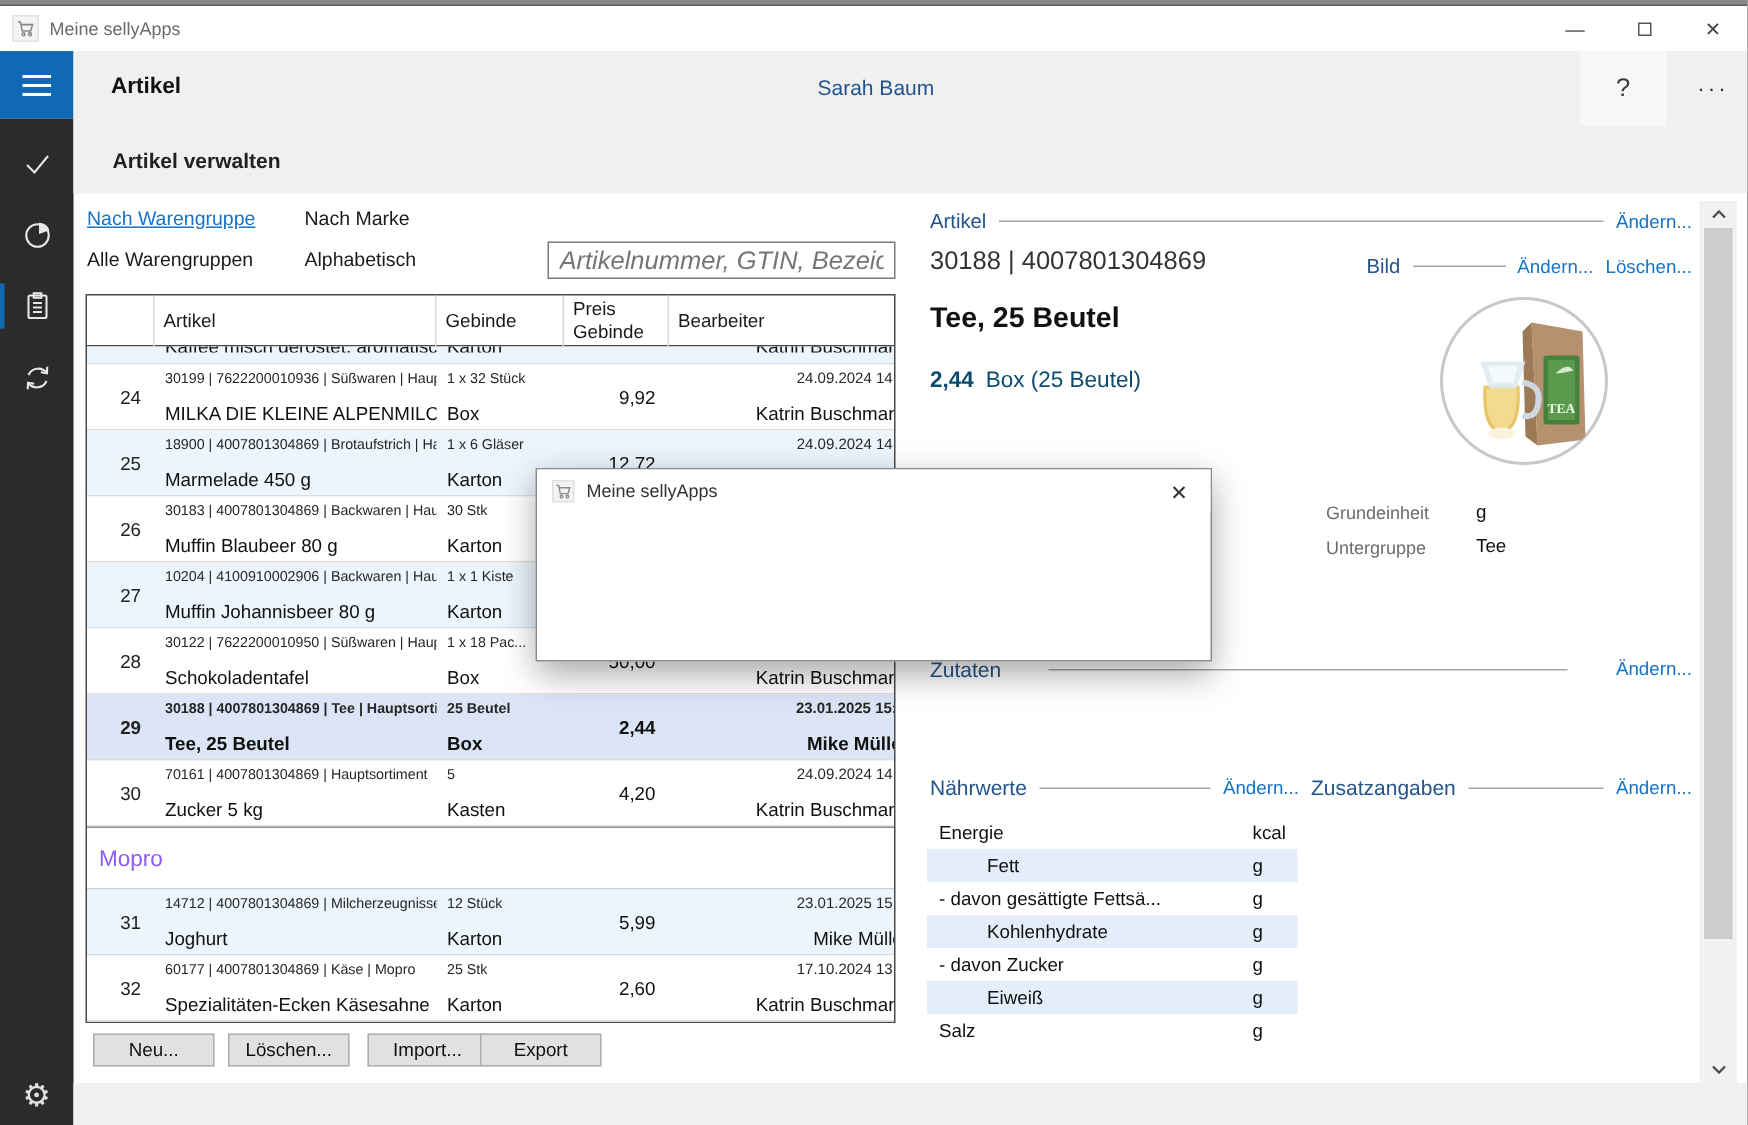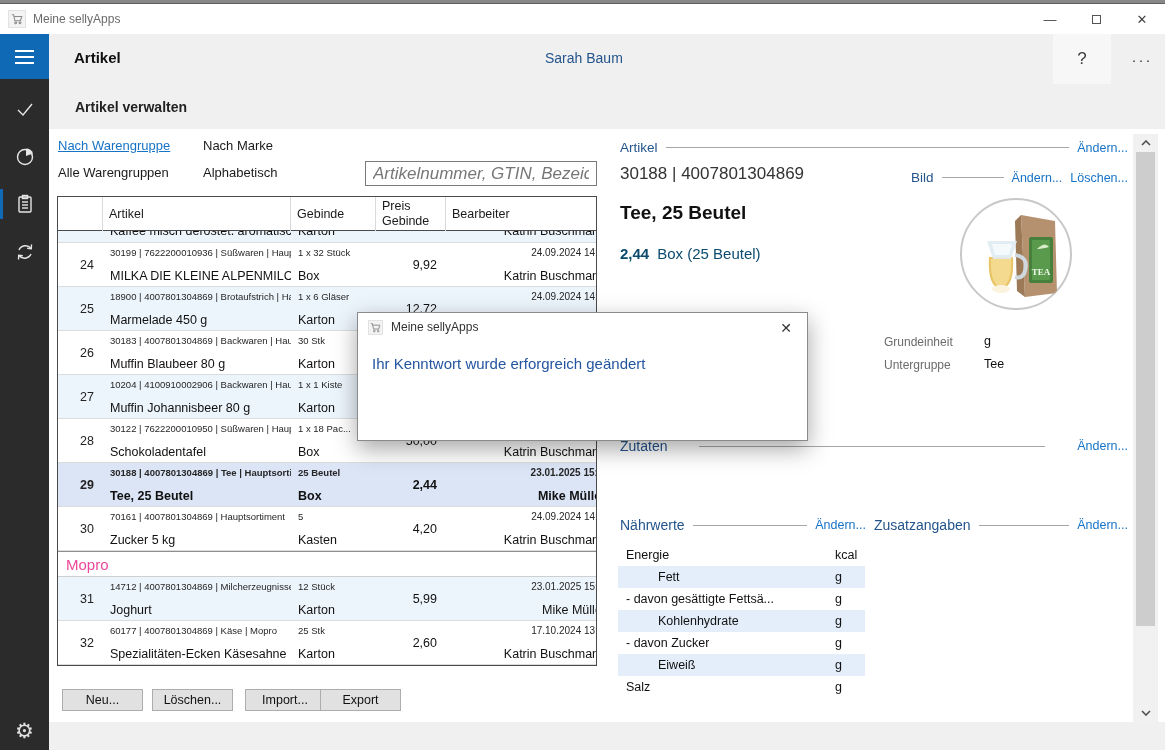--- a/index.html
+++ b/index.html
@@ -51,21 +51,21 @@
   .mainline { font-size:12.5px; color:#111; white-space:nowrap; overflow:hidden; }
   .c-price { display:flex; align-items:center; justify-content:flex-end; padding-right:9px; font-size:12.5px; color:#111; }
   .c-bearb { padding:4px 0 3px 0; display:flex; flex-direction:column; justify-content:space-between; overflow:hidden; }
   .c-bearb .date { width:163px; text-align:right; font-size:10px; color:#262626; white-space:nowrap; }
   .c-bearb .mainline { width:160px; text-align:right; }
   .partial-row { height:12px; overflow:hidden; background:#ecf4fc; border-bottom:1px solid #dcdcdc; display:grid; grid-template-columns:45px 188px 85px 70px 152px; }
   .partial-row > div { transform:translateY(-7px); font-size:12.5px; color:#111; white-space:nowrap; overflow:hidden; }
   .partial-row .p-art { grid-column:2; padding-left:7px; }
   .partial-row .p-geb { padding-left:7px; }
   .partial-row .p-bearb { text-align:right; width:160px; }
-  .grow { height:26px; border-top:1px solid #8f8f8f; border-bottom:1px solid #cfcfcf; display:flex; align-items:center; padding-left:8px; font-size:15px; color:#ec4899; background:#fff; }
+  .grow { height:42px; border-top:1px solid #8f8f8f; border-bottom:1px solid #cfcfcf; display:flex; align-items:center; padding-left:8px; font-size:15px; color:#8b5cf6; background:#fff; }
   
   .abtn { position:absolute; top:685px; height:22px; background:#e1e1e1; border:1px solid #adadad; font-size:12.5px; color:#111; display:flex; align-items:center; justify-content:center; }
   .bottom-strip { position:absolute; left:49px; top:718px; width:1116px; height:32px; background:#f0f0f0; }
   
   .sec { position:absolute; display:flex; align-items:center; gap:8px; }
   .sec-label { font-size:13.5px; color:#24548c; white-space:nowrap; }
   .sec-label.big { font-size:14px; }
   .sec-line { flex:1; border-top:1px solid #a6a6a6; height:0; }
   .link { font-size:12.5px; color:#1673c6; white-space:nowrap; cursor:default; }
   .ids-line { position:absolute; left:620px; top:160px; font-size:17px; color:#333; }
@@ -476,16 +476,15 @@
       <span class="dlg-logo">
         <svg class="cart-svg" width="11" height="11" viewBox="0 0 14 14">
             <path d="M1,2 h2 l1.5,7 h6.5 l1.5,-5 h-9"></path>
             <circle cx="5.5" cy="11.5" r="1.1"></circle>
             <circle cx="10.5" cy="11.5" r="1.1"></circle>
           </svg>
       </span>
       <span class="dlg-title-text">Meine sellyApps</span>
       <span class="dlg-close">✕</span>
     </div>
-    <div class="dlg-msg">Ihr Kenntwort wurde erforgreich geändert</div>
   </div>
 
 </div>
 
 </body></html>

